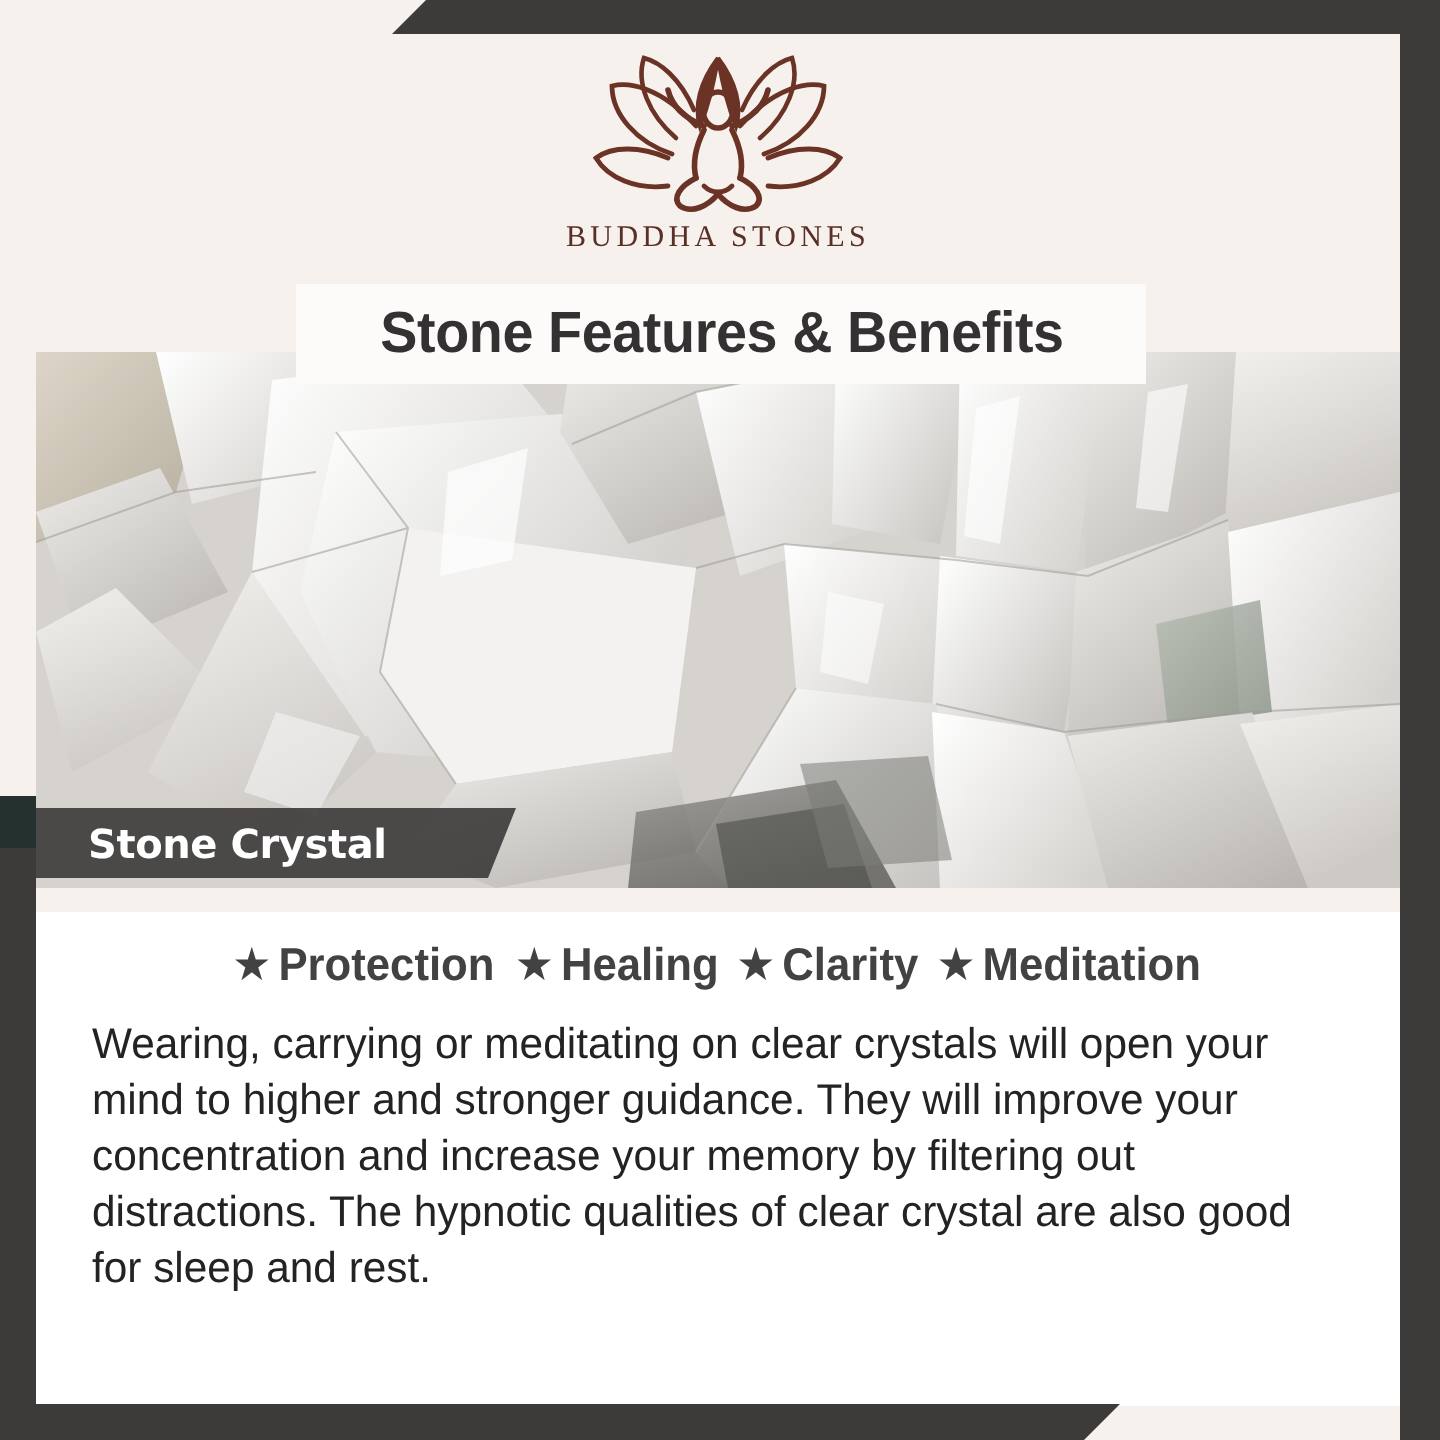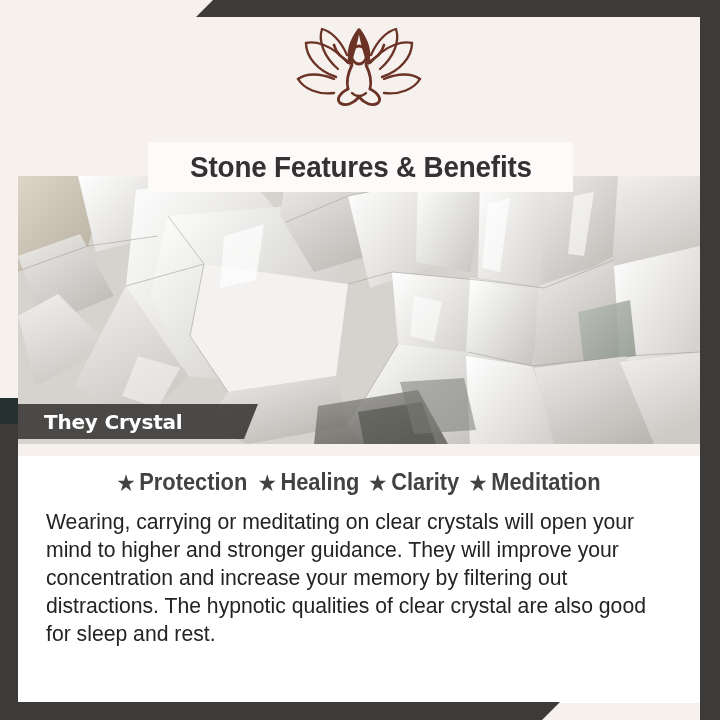--- a/index.html
+++ b/index.html
@@ -171,20 +171,21 @@
             <path d="M68 42 C64 50 62 58 64 66" stroke-width="2.8"></path>
             <path d="M82 42 C86 50 88 58 86 66" stroke-width="2.8"></path>
 
             <path d="M64 66 C56 70 52 76 56 80 C62 84 70 80 75 74" stroke-width="2.8"></path>
             <path d="M86 66 C94 70 98 76 94 80 C88 84 80 80 75 74" stroke-width="2.8"></path>
 
             <path d="M68 70 C72 74 78 74 82 70" stroke-width="2.4"></path>
           </g>
         </svg>
       </span>
+      <div class="logo-wordmark">BUDDHA STONES</div>
     </div>
   </div>
 
   <div class="title-band">
     <div class="title-text">Stone Features &amp; Benefits</div>
   </div>
 
   <div class="photo">
     <div class="photo-canvas">
       <svg width="682" height="268" viewBox="0 0 682 268" preserveAspectRatio="none">
@@ -270,21 +271,21 @@
           <path d="M108,110 L186,88"></path>
           <path d="M450,176 L514,190 L608,180 L682,176"></path>
           <path d="M330,250 L380,168"></path>
           <path d="M0,95 L70,70 L140,60"></path>
         </g>
       </svg>
     </div>
   </div>
 
   <div class="caption">
-    <span class="caption-text">They Crystal</span>
+    <span class="caption-text">Stone Crystal</span>
   </div>
 
   <div class="cream-strip"></div>
 
   <div class="content">
     <div class="benefits">
       <div class="benefit">
         <span class="star">★</span>
         <span class="b-label">Protection</span>
       </div>

